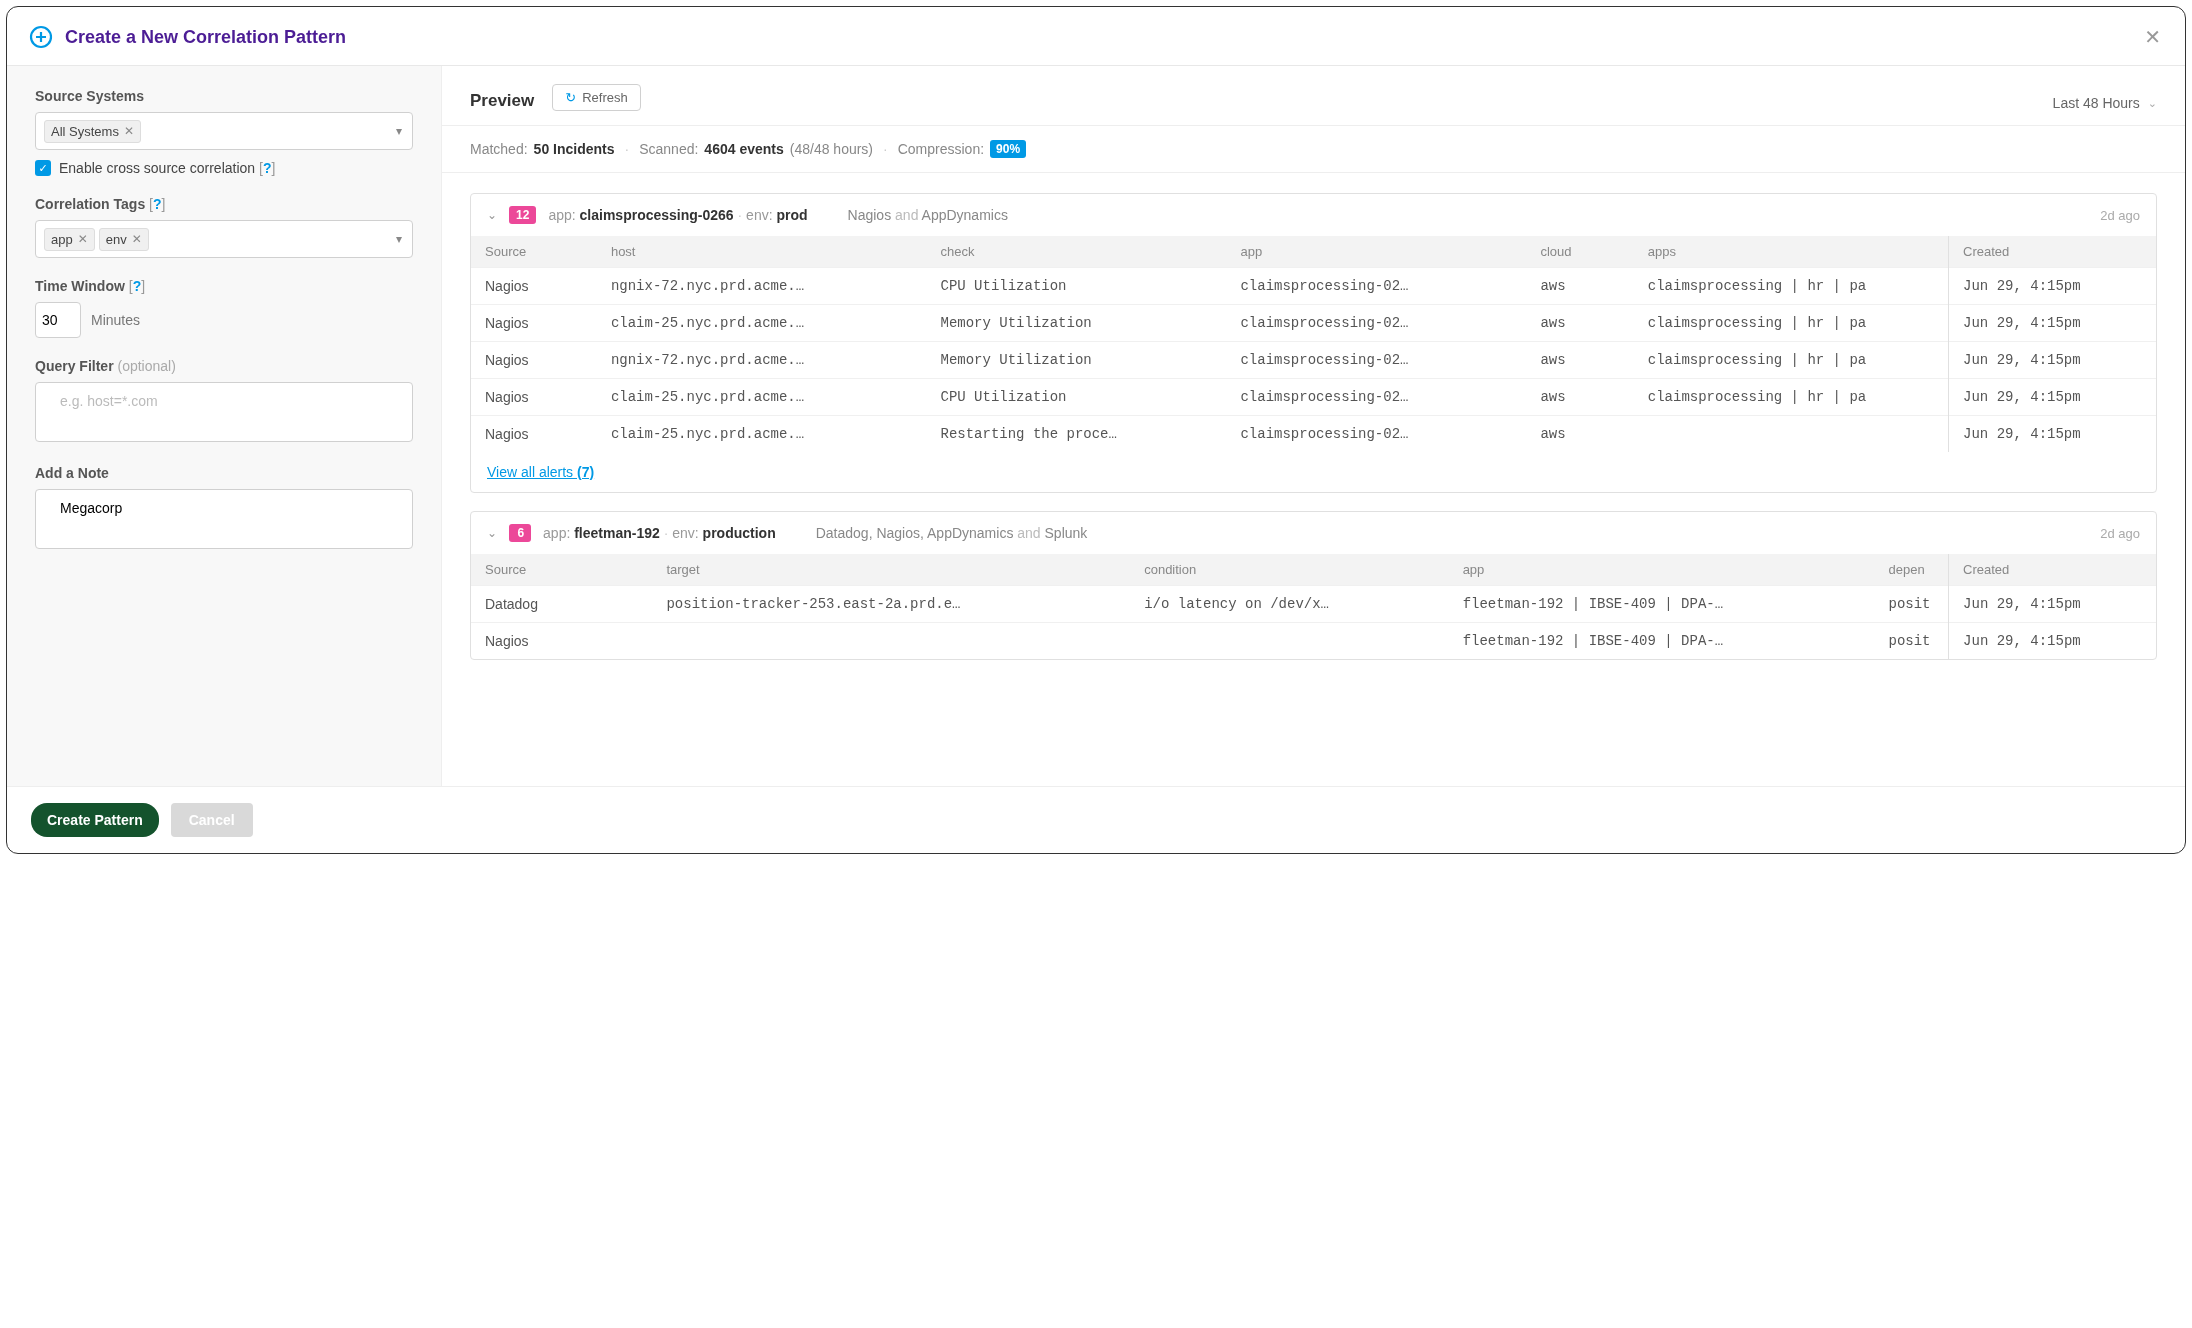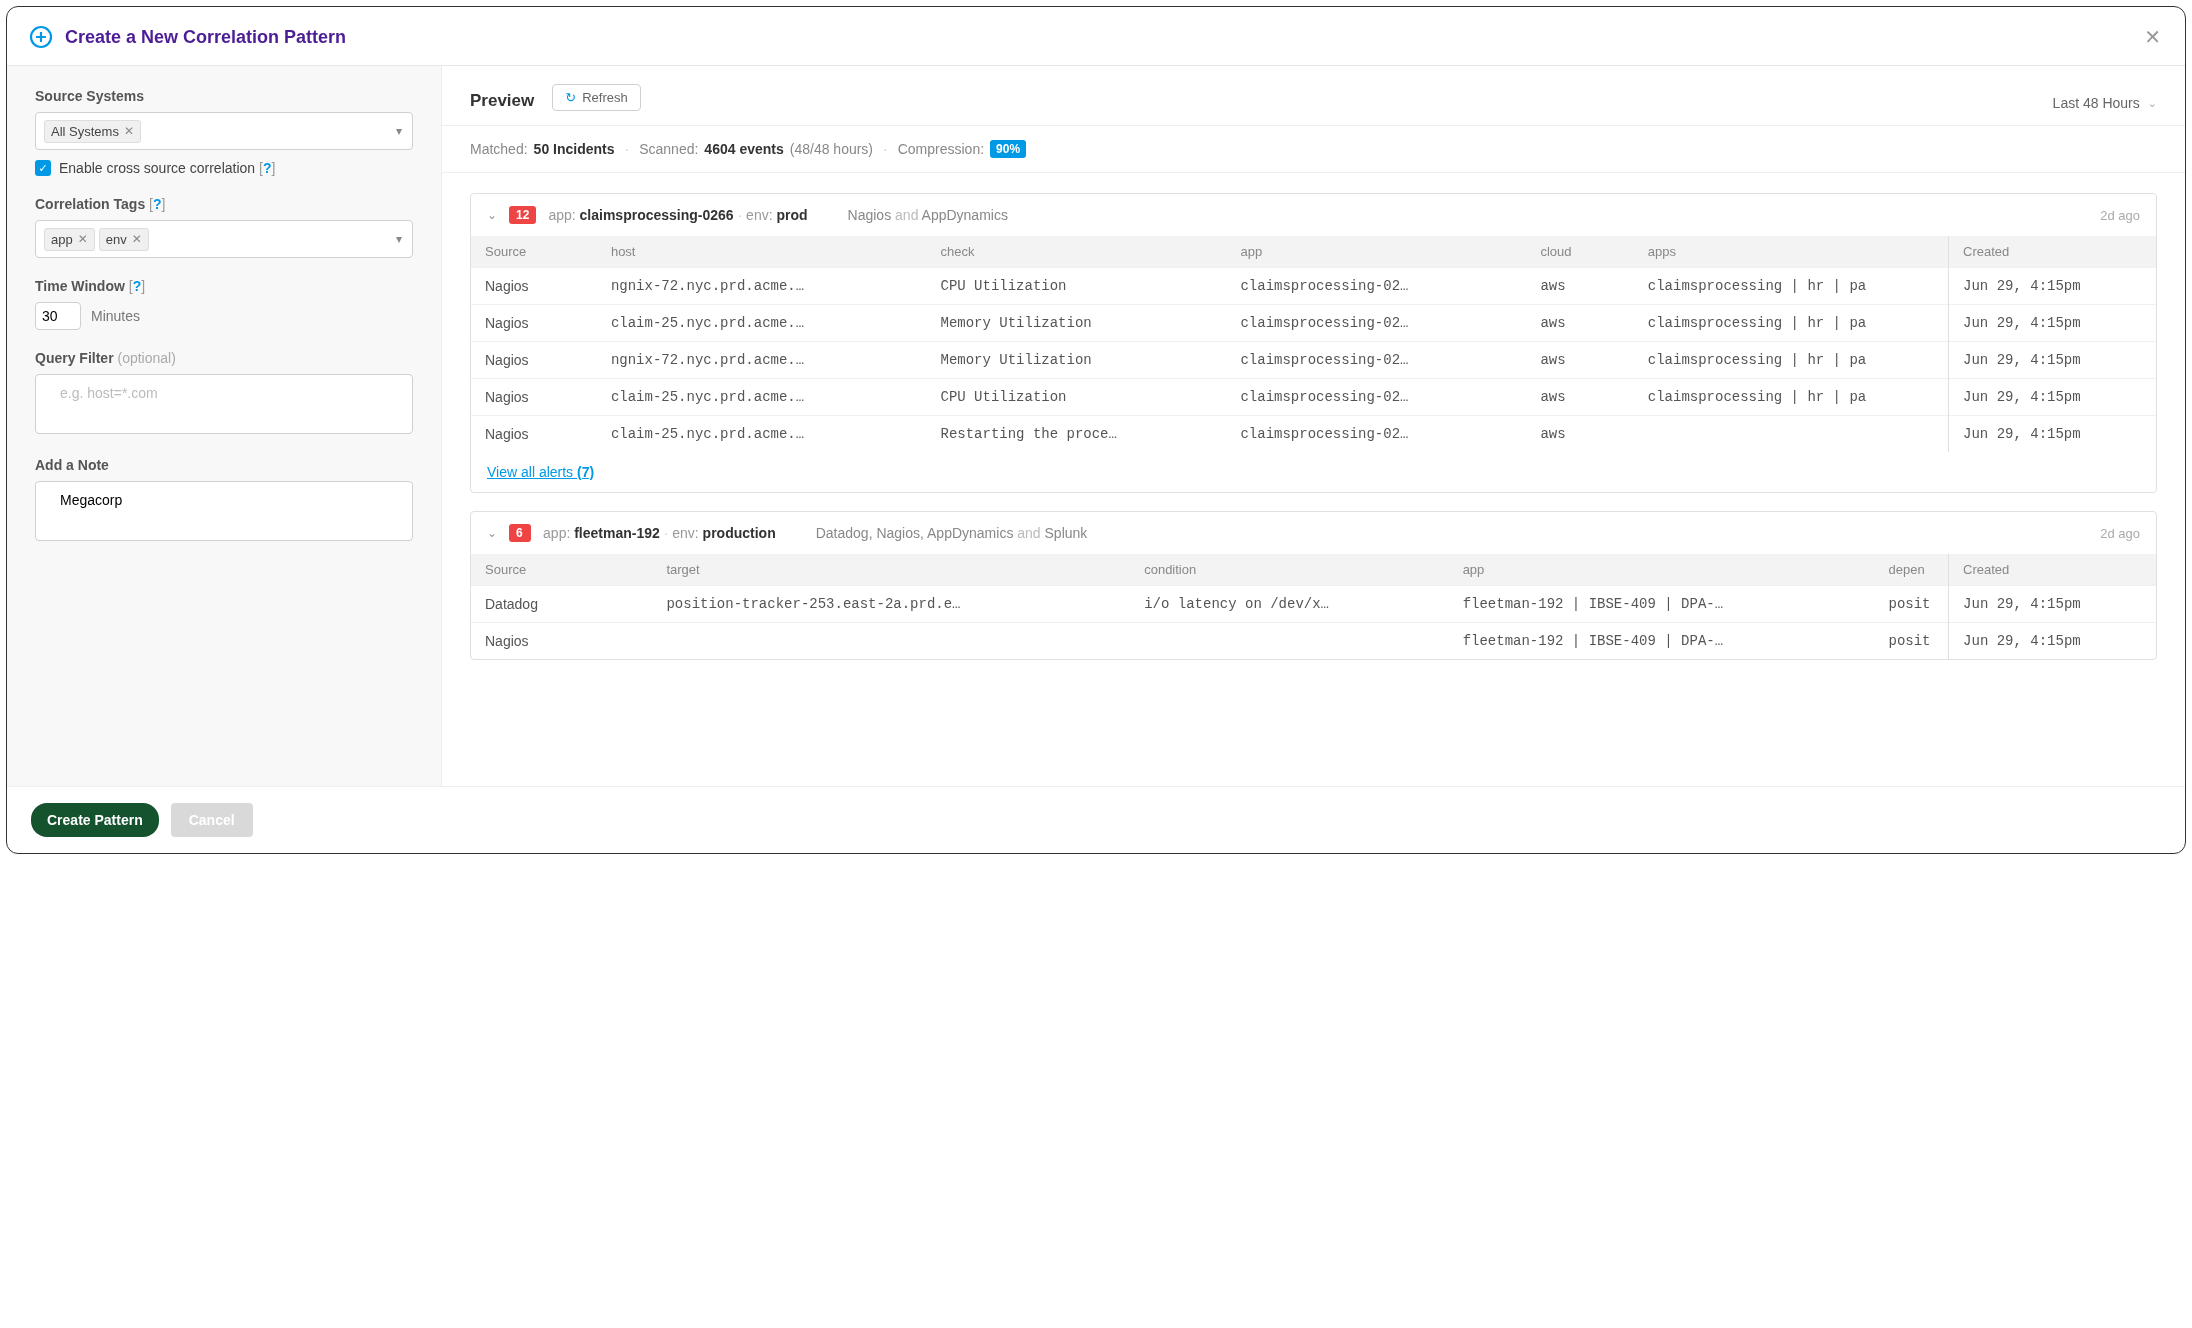--- a/index.html
+++ b/index.html
@@ -22,21 +22,21 @@
 .pill-input { border: 1px solid #d0d0d0; border-radius: 4px; background: #fff; padding: 6px 8px; display: flex; align-items: center; min-height: 38px; position: relative; }
 .pill-input .chevron { position: absolute; right: 10px; color: #888; font-size: 12px; }
 .pill { display: inline-flex; align-items: center; background: #f0f0f0; border: 1px solid #ddd; border-radius: 3px; padding: 3px 6px; font-size: 13px; color: #444; margin-right: 4px; }
 .pill .x { margin-left: 5px; color: #888; cursor: pointer; font-size: 12px; }
 
 .checkbox-row { display: flex; align-items: center; margin-top: 10px; }
 .cb { width: 16px; height: 16px; border-radius: 3px; background: #0099e5; color: #fff; display: inline-flex; align-items: center; justify-content: center; font-size: 11px; margin-right: 8px; }
 .cb-label { font-size: 14px; color: #444; }
 
 .time-row { display: flex; align-items: center; gap: 10px; }
-.time-input { width: 46px; height: 28px; border: 1px solid #d0d0d0; border-radius: 4px; background: #fff; padding: 6px; font-size: 14px; text-align: left; }
+.time-input { width: 46px; height: 36px; border: 1px solid #d0d0d0; border-radius: 4px; background: #fff; padding: 6px; font-size: 14px; text-align: left; }
 .time-unit { color: #777; }
 
 .text-input { width: 100%; border: 1px solid #d0d0d0; border-radius: 4px; background: #fff; padding: 10px 24px; font-size: 14px; min-height: 60px; resize: none; font-family: inherit; }
 .text-input.short { min-height: 60px; }
 .text-input::placeholder { color: #bbb; }
 
 .main { flex: 1; display: flex; flex-direction: column; }
 .preview-header { display: flex; align-items: flex-end; padding: 18px 28px 14px 28px; }
 .preview-title { font-size: 17px; font-weight: 700; color: #333; margin-right: 18px; }
 .refresh-btn { border: 1px solid #d0d0d0; border-radius: 4px; padding: 5px 12px; background: #fff; font-size: 13px; color: #666; cursor: pointer; display: inline-flex; align-items: center; gap: 6px; }
@@ -46,21 +46,21 @@
 
 .stats-bar { padding: 14px 28px; border-top: 1px solid #eee; border-bottom: 1px solid #eee; font-size: 14px; color: #888; display: flex; align-items: center; gap: 6px; }
 .stats-bar b { color: #333; font-weight: 600; }
 .dot { color: #ccc; margin: 0 4px; }
 .badge-blue { background: #0099e5; color: #fff; border-radius: 3px; padding: 2px 6px; font-size: 12px; font-weight: 600; }
 
 .incidents { padding: 20px 28px; overflow: auto; }
 .incident { border: 1px solid #e0e0e0; border-radius: 4px; margin-bottom: 18px; background: #fff; }
 .inc-head { display: flex; align-items: center; padding: 12px 16px; gap: 12px; }
 .chev { color: #999; font-size: 12px; cursor: pointer; }
-.count-badge { background: #ef4444; color: #fff; border-radius: 3px; padding: 2px 7px; font-size: 12px; font-weight: 600; min-width: 22px; text-align: left; }
+.count-badge { background: #ec4899; color: #fff; border-radius: 3px; padding: 2px 7px; font-size: 12px; font-weight: 600; min-width: 22px; text-align: right; }
 .inc-tags { font-size: 14px; color: #999; }
 .inc-tags b { color: #333; font-weight: 700; }
 .inc-sources { font-size: 14px; color: #888; margin-left: 28px; }
 .inc-sources .and { color: #bbb; }
 .inc-ago { margin-left: auto; color: #aaa; font-size: 13px; }
 
 .inc-table { width: 100%; border-collapse: collapse; table-layout: fixed; }
 .inc-table th { background: #f3f3f3; padding: 8px 14px; font-size: 13px; color: #888; font-weight: 500; text-align: left; overflow: hidden; text-overflow: ellipsis; white-space: nowrap; }
 .inc-table td { padding: 10px 14px; font-size: 14px; color: #555; border-top: 1px solid #f0f0f0; font-family: Liberation Mono, monospace; overflow: hidden; text-overflow: ellipsis; white-space: nowrap; }
 .inc-table td:first-child { font-family: inherit; }

